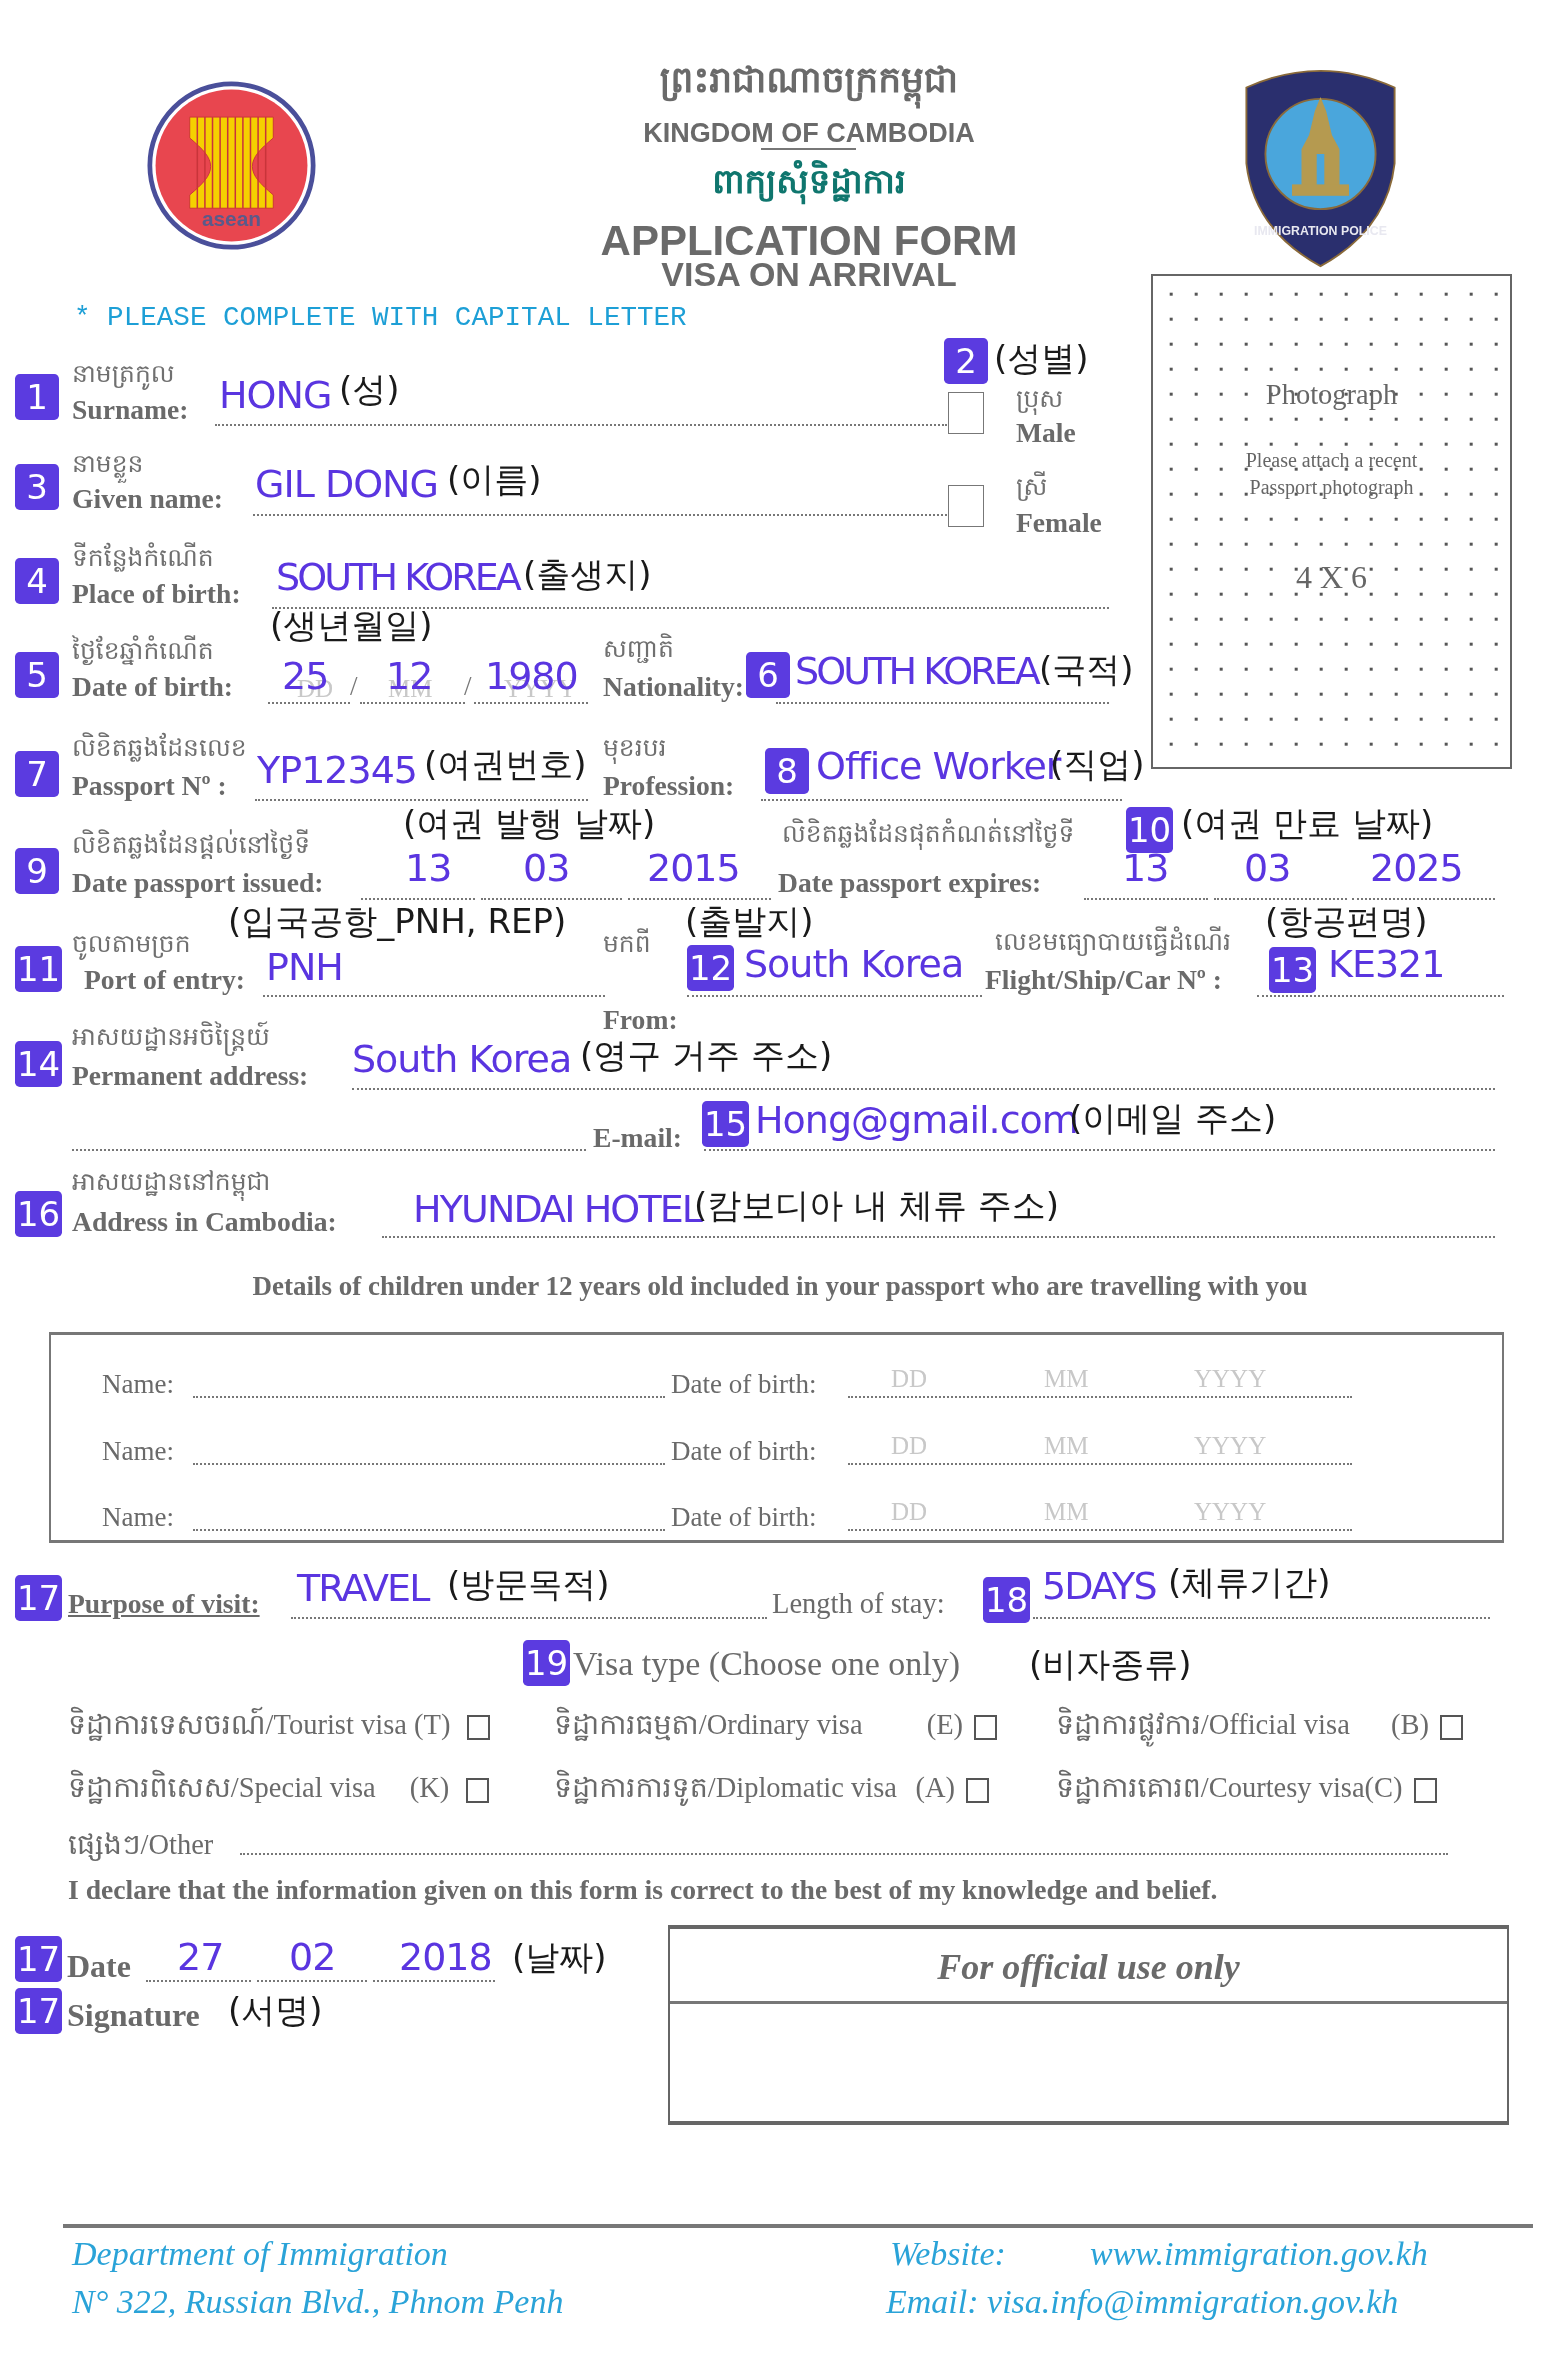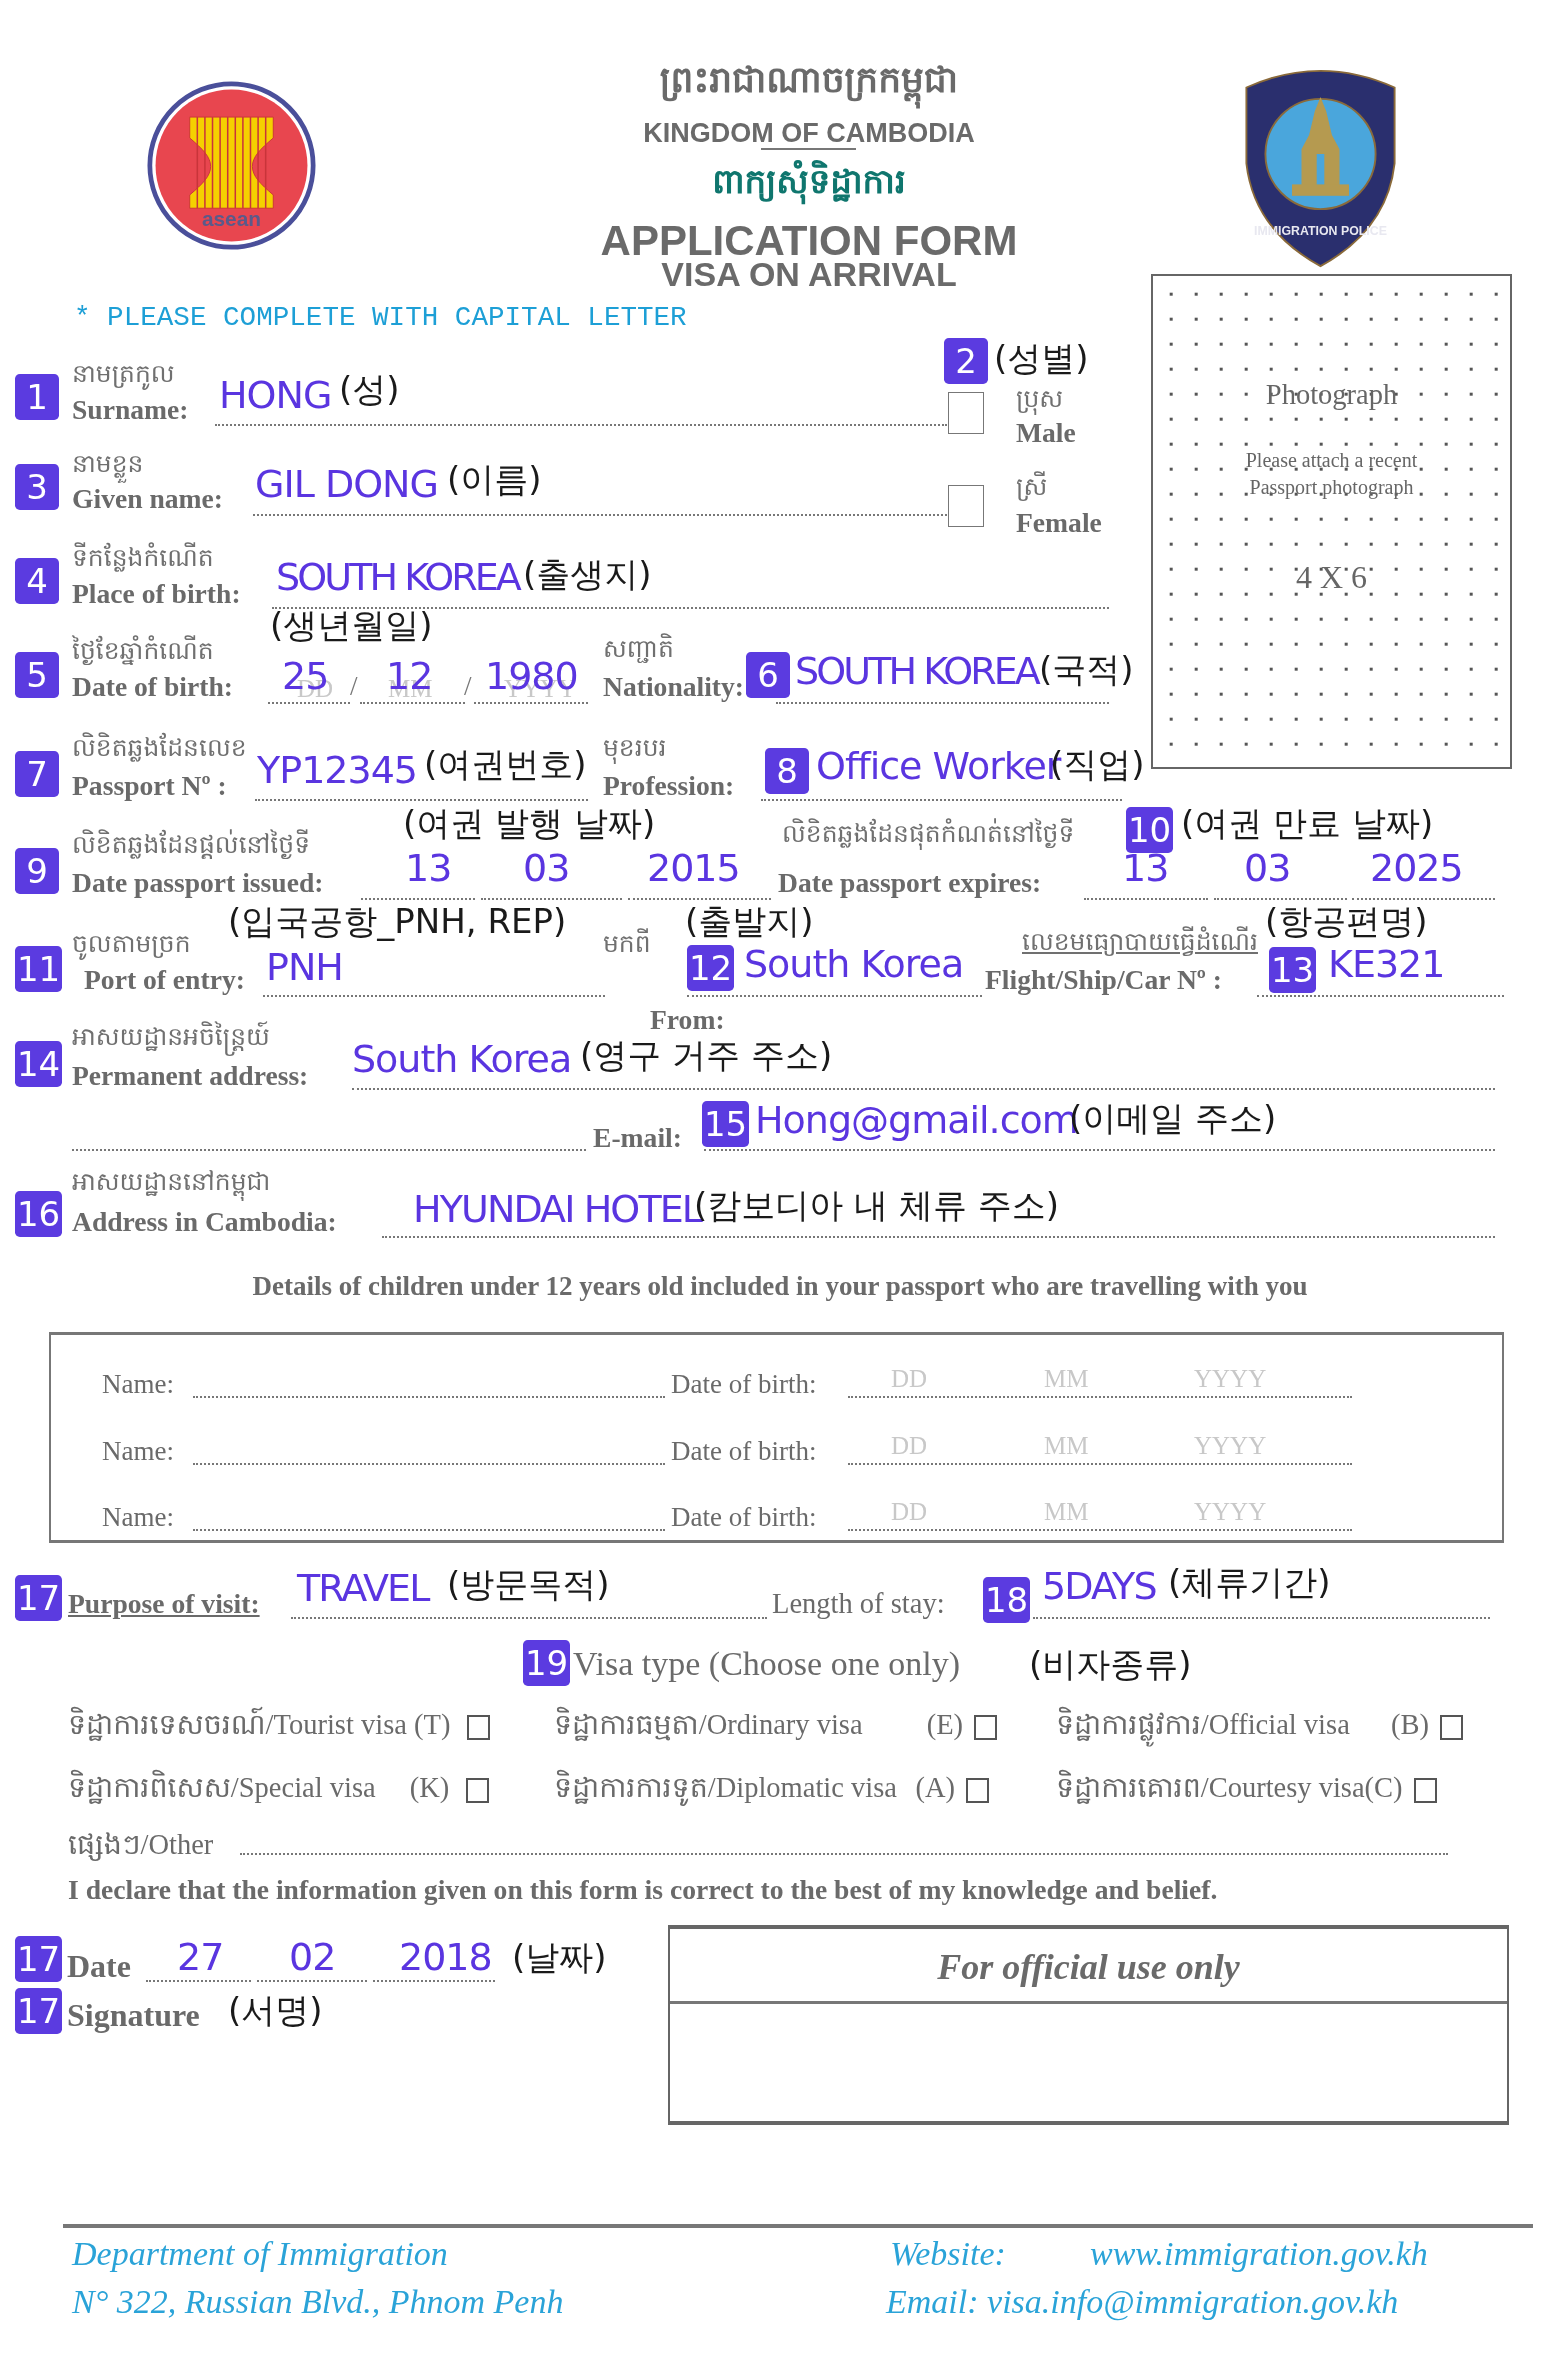--- a/index.html
+++ b/index.html
@@ -165,26 +165,26 @@
 
 <div class="abs num" style="left:15px;top:946px;">11</div>
 <div class="abs ko" style="left:228px;top:899px;">(입국공항_PNH, REP)</div>
 <div class="abs khm" style="left:72px;top:930px;">ចូលតាមច្រក</div>
 <div class="abs lbl" style="left:72px;top:964px;margin-left:12px;">Port of entry:</div>
 <div class="abs dots" style="left:263px;top:995px;width:342px;"></div>
 <div class="abs val" style="left:266px;top:945px;">PNH</div>
 
 <div class="abs ko" style="left:685px;top:899px;">(출발지)</div>
 <div class="abs khm" style="left:603px;top:930px;">មកពី</div>
-<div class="abs lbl" style="left:603px;top:1004px;margin-left:47px;">From:</div>
+<div class="abs lbl" style="left:603px;top:1004px;">From:</div>
 <div class="abs dots" style="left:687px;top:995px;width:295px;"></div>
 <div class="abs num" style="left:687px;top:945px;">12</div>
 <div class="abs val" style="left:744px;top:942px;">South Korea</div>
 
-<div class="abs khm" style="left:1022px;top:928px;text-decoration:underline;">លេខមធ្យោបាយធ្វើដំណើរ</div>
+<div class="abs khm" style="left:995px;top:928px;">លេខមធ្យោបាយធ្វើដំណើរ</div>
 <div class="abs ko" style="left:1265px;top:899px;">(항공편명)</div>
 <div class="abs lbl" style="left:985px;top:964px;">Flight/Ship/Car Nº :</div>
 <div class="abs dots" style="left:1257px;top:995px;width:247px;"></div>
 <div class="abs num" style="left:1269px;top:947px;">13</div>
 <div class="abs val" style="left:1328px;top:942px;">KE321</div>
 
 <div class="abs num" style="left:15px;top:1041px;">14</div>
 <div class="abs khm" style="left:72px;top:1023px;">អាសយដ្ឋានអចិន្ត្រៃយ៍</div>
 <div class="abs lbl" style="left:72px;top:1060px;">Permanent address:</div>
 <div class="abs dots" style="left:352px;top:1088px;width:1143px;"></div>

